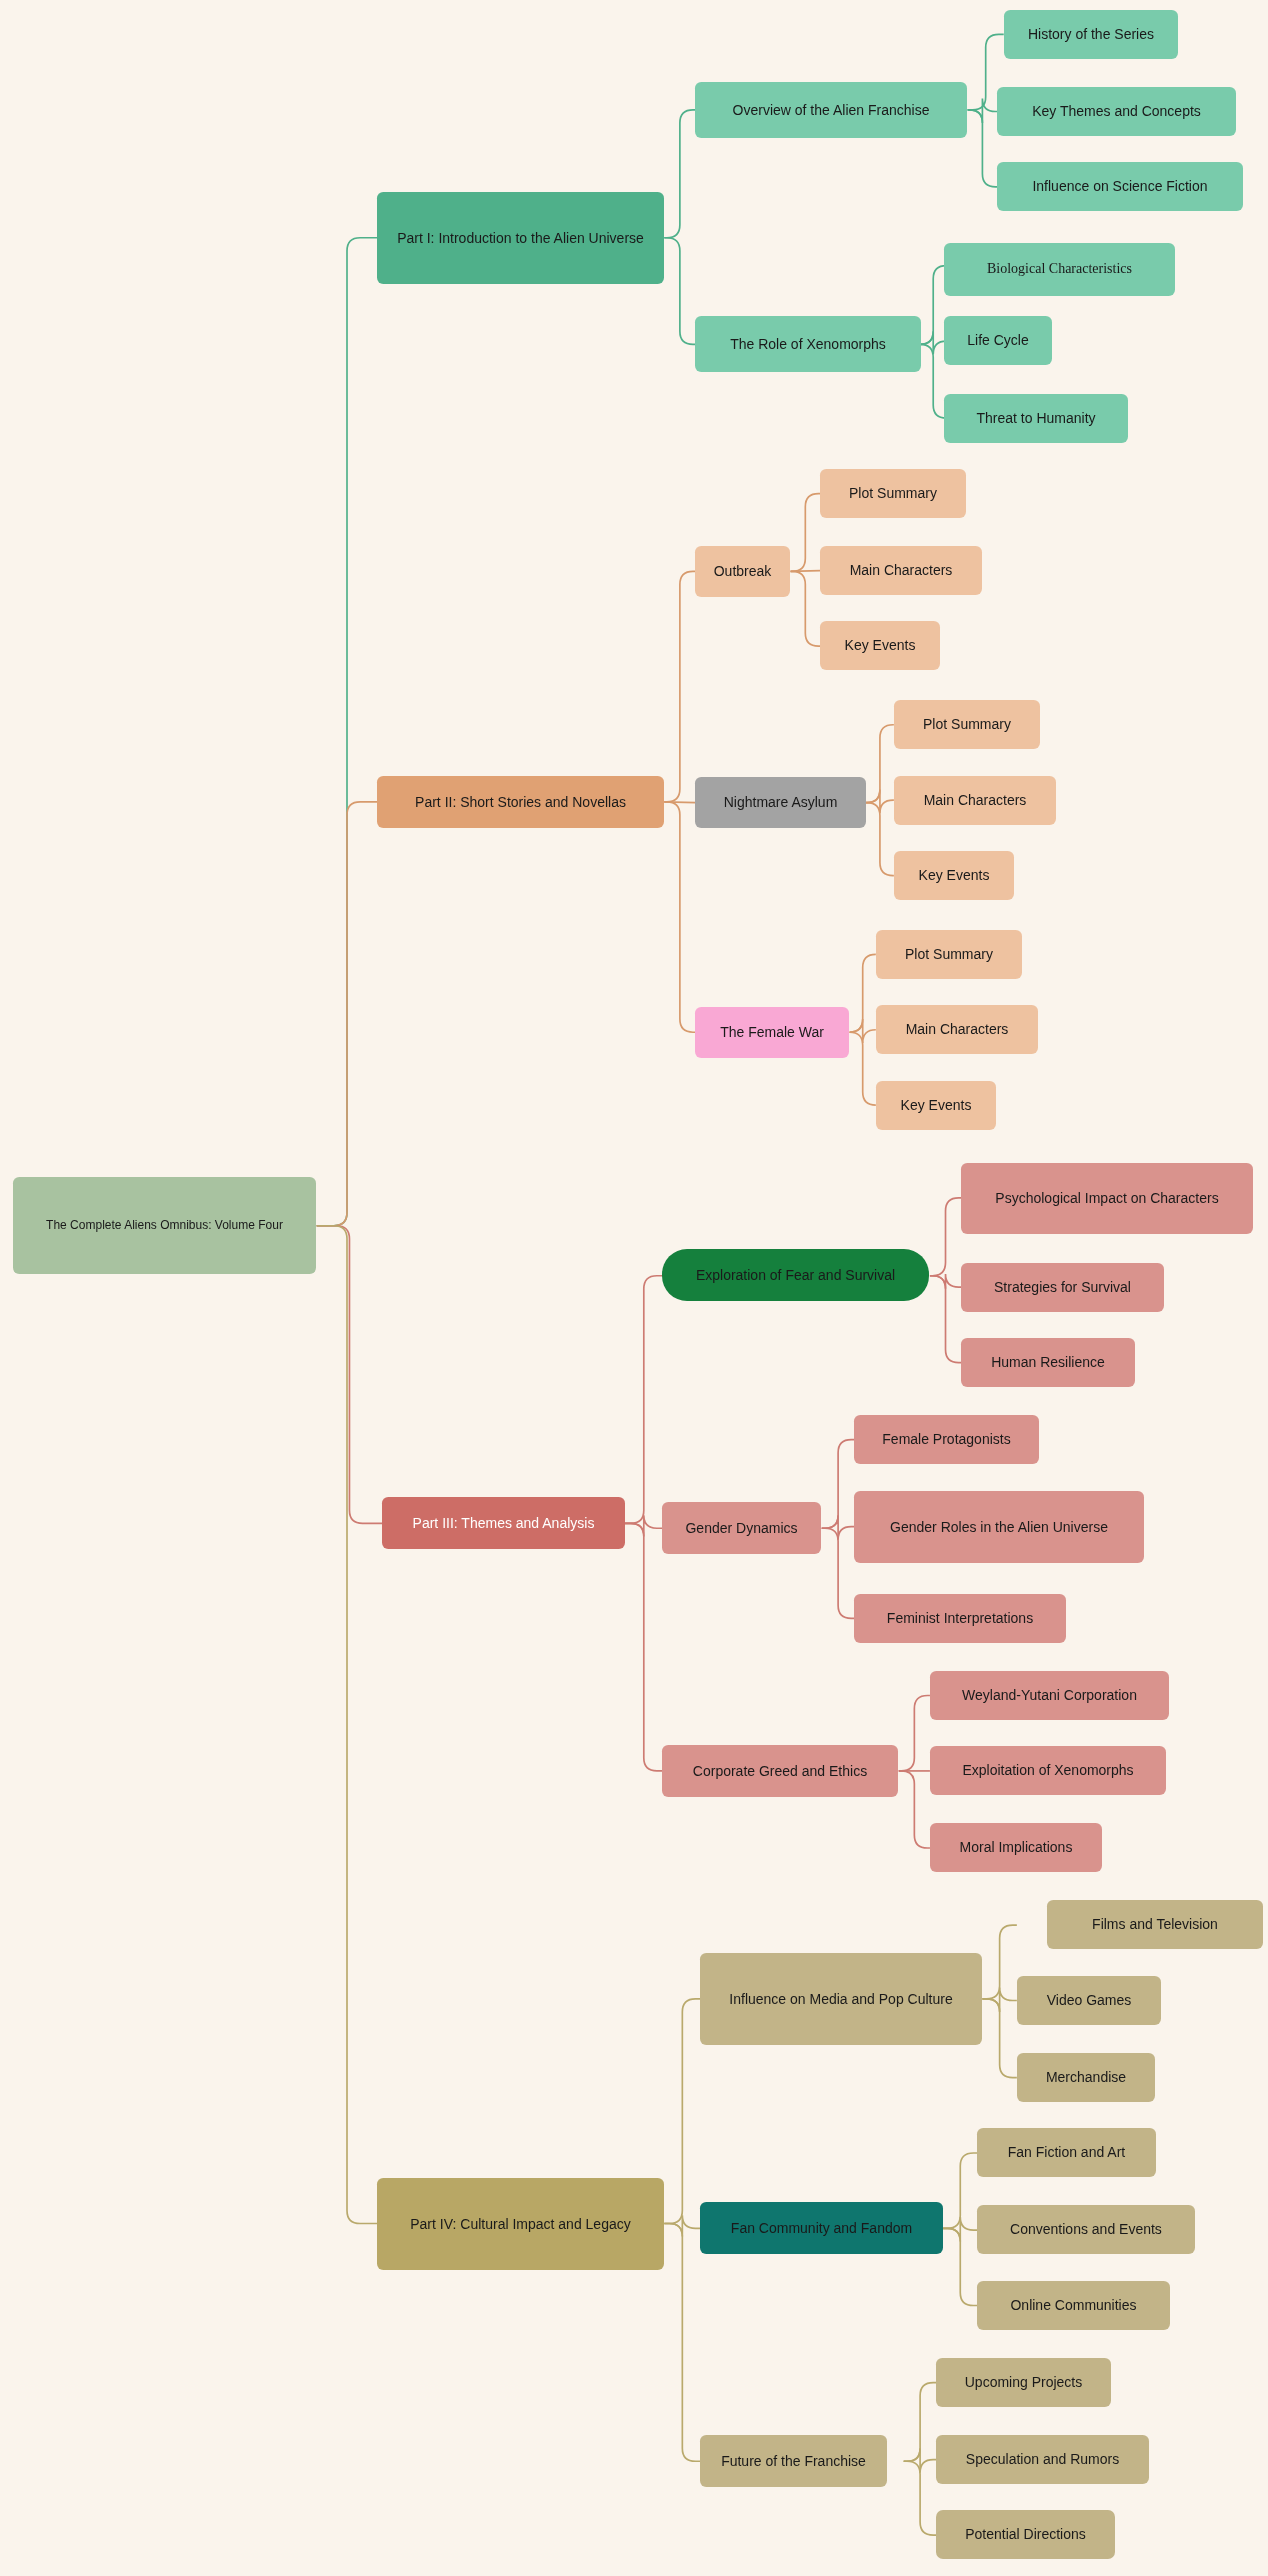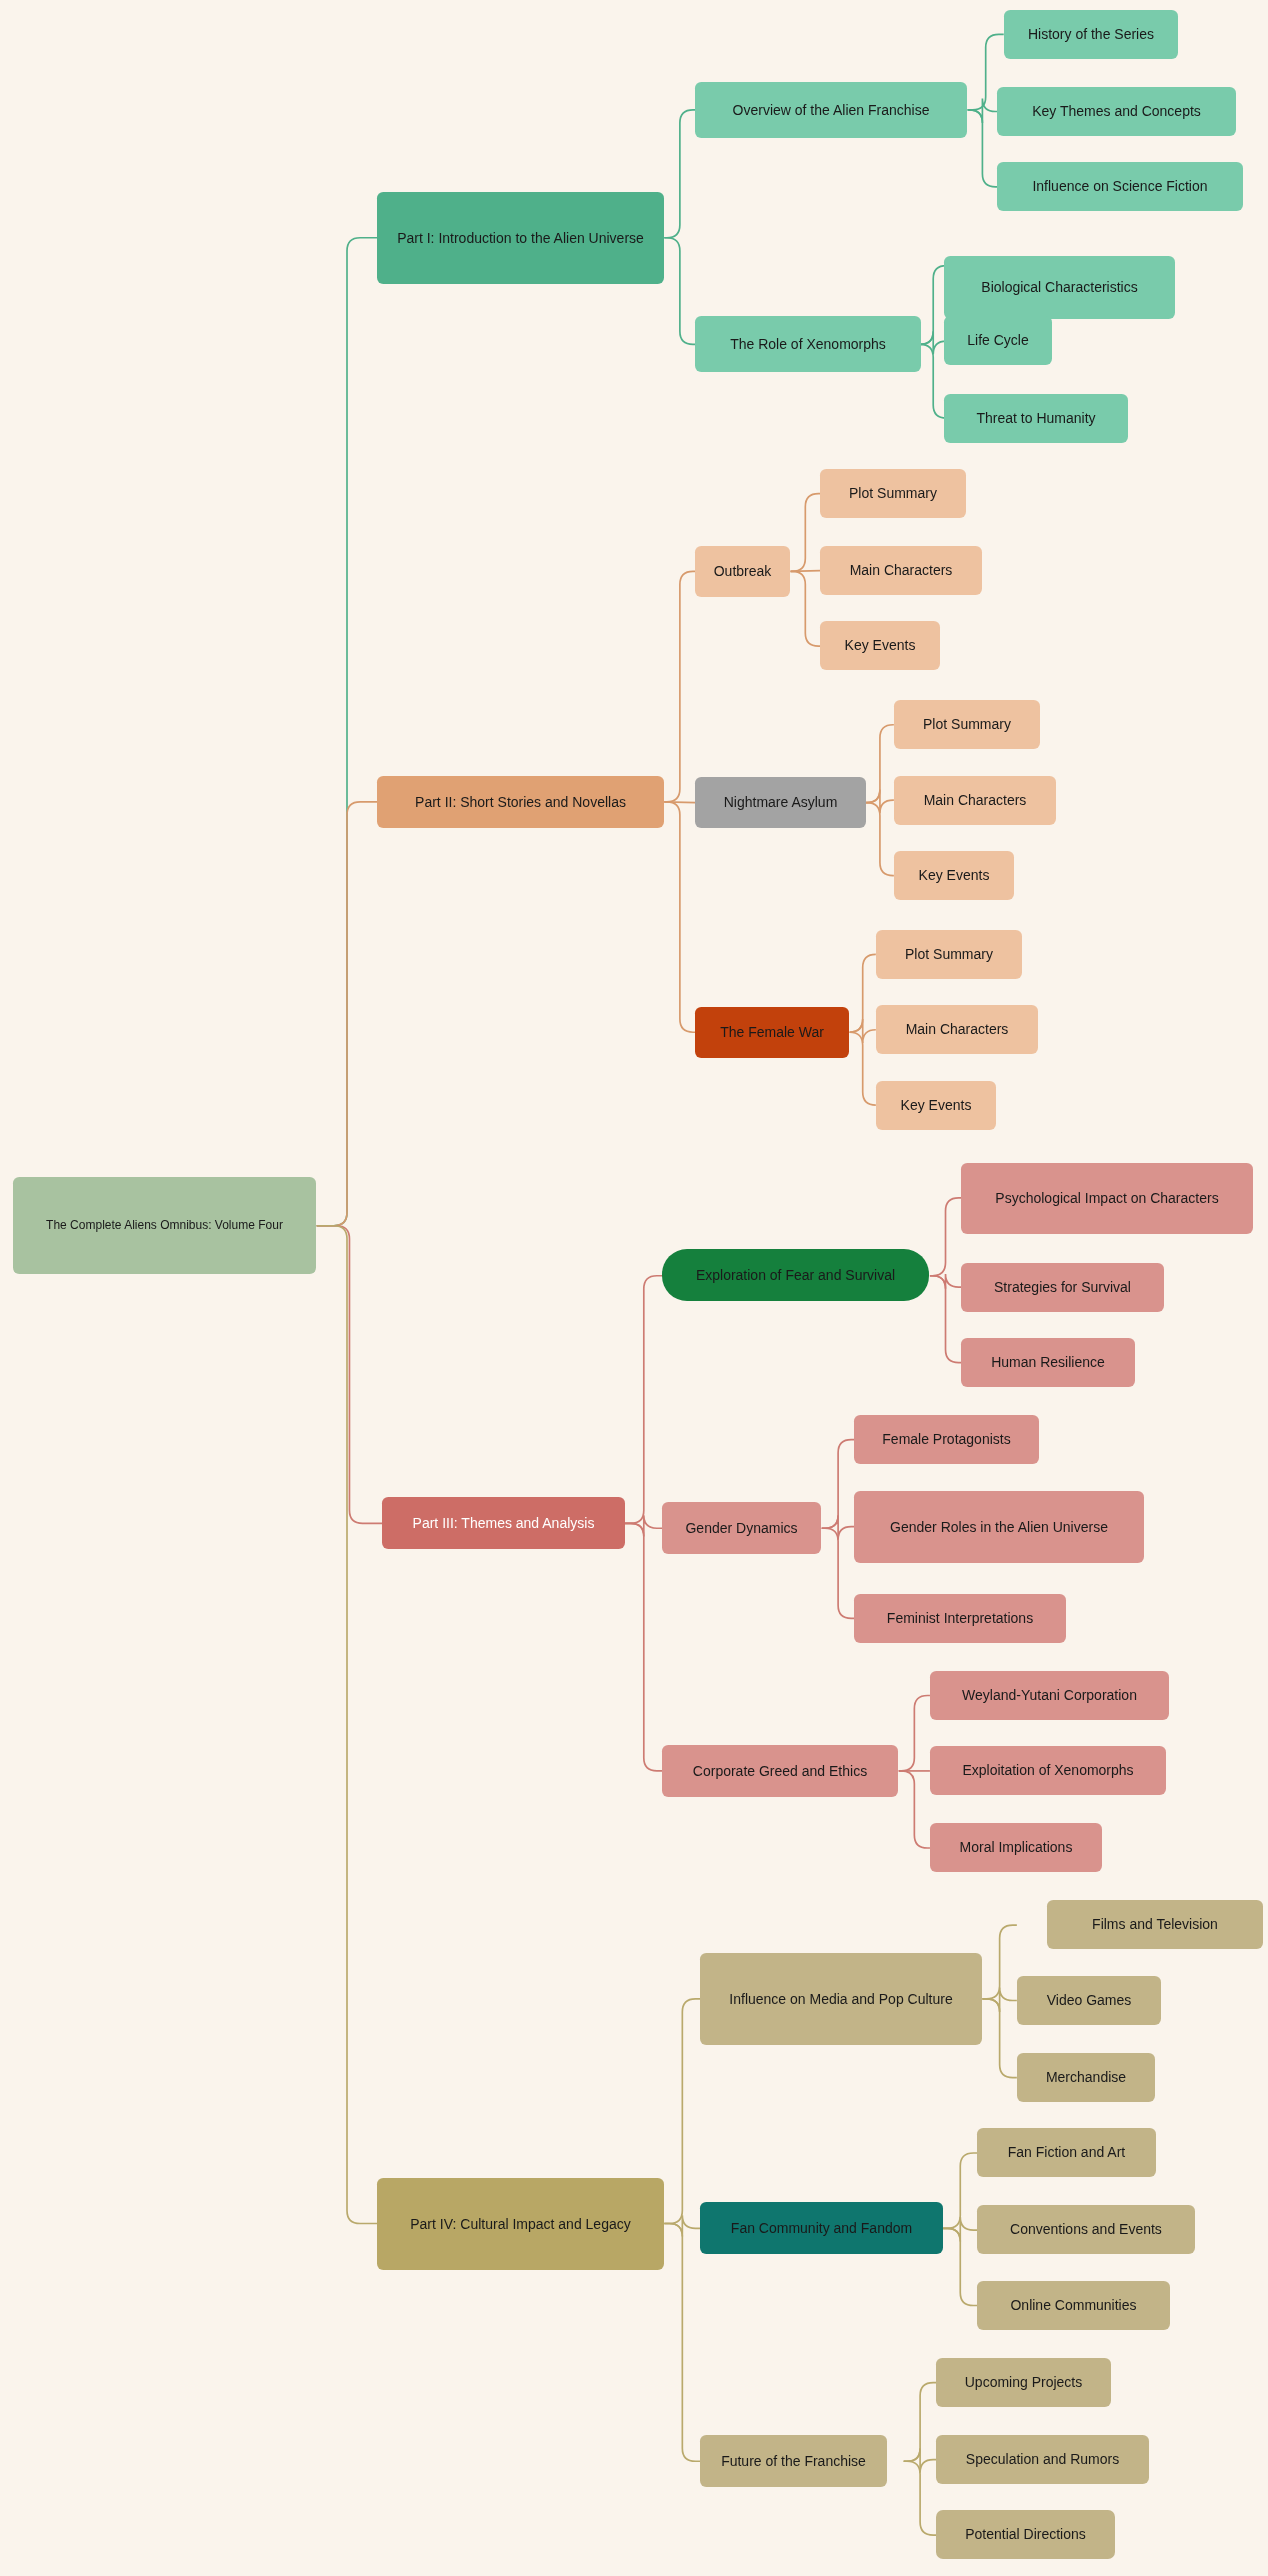--- a/index.html
+++ b/index.html
@@ -76,33 +76,33 @@
       <path d="M 1024.8600000000001 2791.86 L 1028.58 2791.86 Q 1043.46 2791.86 1043.46 2806.7400000000002 L 1043.46 2860.68 Q 1043.46 2875.56 1058.3400000000001 2875.56 L 1062.06 2875.56" fill="none" stroke="#b9a96c" stroke-width="1.9"></path>
     </svg>
   <div id="nodes-layer">
       <div class="node lvl0" style="left: 13px; top: 1177px; width: 303px; height: 97px; background: rgb(168, 194, 160);">The Complete Aliens Omnibus: Volume Four</div>
       <div class="node lvl1" style="left: 377px; top: 192px; width: 287px; height: 92px; background: rgb(79, 176, 138);">Part I: Introduction to the Alien Universe</div>
       <div class="node lvl2" style="left: 695px; top: 82px; width: 272px; height: 56px; background: rgb(121, 203, 171);">Overview of the Alien Franchise</div>
       <div class="node lvl3" style="left: 1004px; top: 9.8px; width: 174px; height: 49px; background: rgb(121, 203, 171);">History of the Series</div>
       <div class="node lvl3" style="left: 997px; top: 87px; width: 239px; height: 49px; background: rgb(121, 203, 171);">Key Themes and Concepts</div>
       <div class="node lvl3" style="left: 997px; top: 162px; width: 246px; height: 49px; background: rgb(121, 203, 171);">Influence on Science Fiction</div>
       <div class="node lvl2" style="left: 695px; top: 316px; width: 226px; height: 56px; background: rgb(121, 203, 171);">The Role of Xenomorphs</div>
-      <div class="node lvl3" style="left: 944px; top: 256px; width: 231px; height: 63px; background: rgb(121, 203, 171);">Biological Characteristics</div>
+      <div class="node lvl3" style="left: 944px; top: 243px; width: 231px; height: 53px; background: rgb(121, 203, 171); font-family: Liberation Serif, serif;">Biological Characteristics</div>
       <div class="node lvl3" style="left: 944px; top: 316px; width: 108px; height: 49px; background: rgb(121, 203, 171);">Life Cycle</div>
       <div class="node lvl3" style="left: 944px; top: 394px; width: 184px; height: 49px; background: rgb(121, 203, 171);">Threat to Humanity</div>
       <div class="node lvl1" style="left: 377px; top: 776px; width: 287px; height: 52px; background: rgb(224, 161, 115);">Part II: Short Stories and Novellas</div>
       <div class="node lvl2" style="left: 695px; top: 546px; width: 95px; height: 51px; background: rgb(238, 194, 160);">Outbreak</div>
       <div class="node lvl3" style="left: 820px; top: 469px; width: 146px; height: 49px; background: rgb(238, 194, 160);">Plot Summary</div>
       <div class="node lvl3" style="left: 820px; top: 546px; width: 162px; height: 49px; background: rgb(238, 194, 160);">Main Characters</div>
       <div class="node lvl3" style="left: 820px; top: 621px; width: 120px; height: 49px; background: rgb(238, 194, 160);">Key Events</div>
       <div class="node lvl2" style="left: 695px; top: 777px; width: 171px; height: 51px; background: #a3a3a3;">Nightmare Asylum</div>
       <div class="node lvl3" style="left: 894px; top: 700px; width: 146px; height: 49px; background: rgb(238, 194, 160);">Plot Summary</div>
       <div class="node lvl3" style="left: 894px; top: 776px; width: 162px; height: 49px; background: rgb(238, 194, 160);">Main Characters</div>
       <div class="node lvl3" style="left: 894px; top: 851px; width: 120px; height: 49px; background: rgb(238, 194, 160);">Key Events</div>
-      <div class="node lvl2" style="left: 695px; top: 1007px; width: 154px; height: 51px; background: #c2410c;">The Female War</div>
+      <div class="node lvl2" style="left: 695px; top: 1007px; width: 154px; height: 51px; background: #f9a8d4;">The Female War</div>
       <div class="node lvl3" style="left: 876px; top: 930px; width: 146px; height: 49px; background: rgb(238, 194, 160);">Plot Summary</div>
       <div class="node lvl3" style="left: 876px; top: 1005px; width: 162px; height: 49px; background: rgb(238, 194, 160);">Main Characters</div>
       <div class="node lvl3" style="left: 876px; top: 1081px; width: 120px; height: 49px; background: rgb(238, 194, 160);">Key Events</div>
       <div class="node lvl1 white-text" style="left: 382px; top: 1497px; width: 243px; height: 52px; background: rgb(205, 109, 102);">Part III: Themes and Analysis</div>
       <div class="node lvl2" style="left: 662px; top: 1249px; width: 267px; height: 52px; background: #15803d; border-radius: 25px;">Exploration of Fear and Survival</div>
       <div class="node lvl3" style="left: 961px; top: 1163px; width: 292px; height: 71px; background: rgb(217, 147, 141);">Psychological Impact on Characters</div>
       <div class="node lvl3" style="left: 961px; top: 1263px; width: 203px; height: 49px; background: rgb(217, 147, 141);">Strategies for Survival</div>
       <div class="node lvl3" style="left: 961px; top: 1338px; width: 174px; height: 49px; background: rgb(217, 147, 141);">Human Resilience</div>
       <div class="node lvl2" style="left: 662px; top: 1502px; width: 159px; height: 52px; background: rgb(217, 147, 141);">Gender Dynamics</div>
       <div class="node lvl3" style="left: 854px; top: 1415px; width: 185px; height: 49px; background: rgb(217, 147, 141);">Female Protagonists</div>

